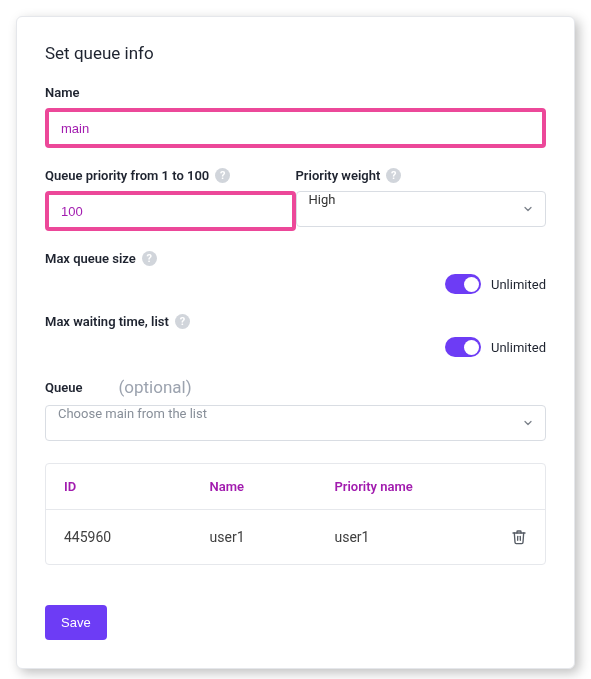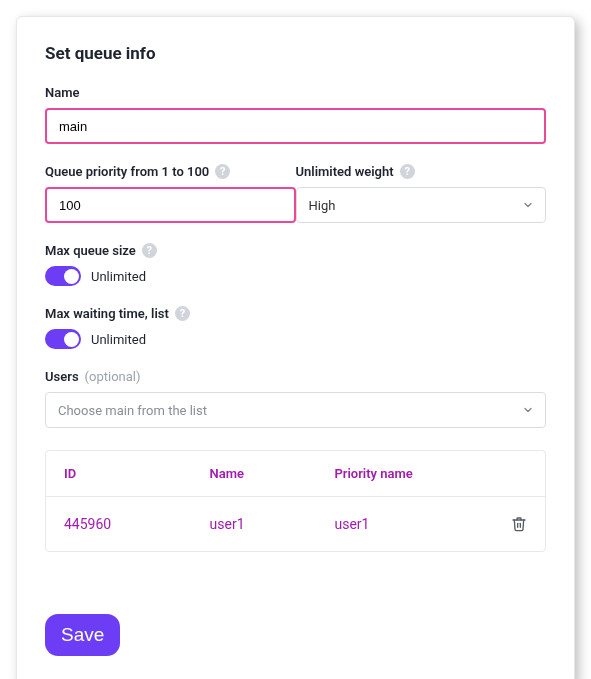--- a/index.html
+++ b/index.html
@@ -13,62 +13,63 @@
   }
   .card {
     border: 1px solid #e5e7eb;
     border-radius: 6px;
     padding: 26px 28px 28px 28px;
     box-shadow: 4px 4px 12px rgba(0,0,0,0.25);
     background: #fff;
   }
   .title {
     font-size: 17px;
-    font-weight: 700;
+    font-weight: 400;
     color: #1f2430;
     margin-bottom: 22px;
   }
   .field { margin-bottom: 20px; }
   .label-row {
     display: flex;
     align-items: center;
     gap: 6px;
     margin-bottom: 8px;
   }
   .label {
     font-size: 13px;
     font-weight: 600;
     color: #1f2430;
   }
   .label-hint {
-    font-size: 13px;
+    font-size: 17px;
     font-weight: 400;
     color: #9ca3af;
+    margin-left: 30px;
   }
   .help-icon {
     width: 15px;
     height: 15px;
     border-radius: 50%;
     background: #d1d5db;
     color: #fff;
     font-size: 11px;
     font-weight: 700;
     display: inline-flex;
     align-items: center;
     justify-content: center;
     line-height: 1;
   }
   .text-input {
     width: 100%;
     height: 36px;
-    border: 2px solid #ec4899;
+    border: 4px solid #ec4899;
     border-radius: 4px;
     padding: 16px 12px;
     font-size: 13px;
-    color: #000000;
+    color: #a21caf;
     outline: none;
     background: #fff;
   }
   .text-input::placeholder { color: #9ca3af; }
   .row-2 {
     display: flex;
   }
   .row-2 > .field { flex: 1; margin-bottom: 0; }
   .row-2-wrap { margin-bottom: 20px; }
   .select {
@@ -77,36 +78,36 @@
   .select-box {
     width: 100%;
     height: 36px;
     border: 1px solid #d9dde3;
     border-radius: 4px;
     padding: 0 34px 0 12px;
     font-size: 13px;
     color: #333;
     background: #fff;
     display: flex;
-    align-items: center;
     cursor: pointer;
   }
   .select-placeholder { color: #888f99; }
   .chevron {
     position: absolute;
     right: 12px;
     top: 50%;
     transform: translateY(-50%);
   }
   .chevron svg { display: block; }
   .toggle-row {
     display: flex;
     align-items: center;
     gap: 10px;
     margin-top: 2px;
+    justify-content: flex-end;
   }
   .toggle {
     width: 36px;
     height: 20px;
     background: #6d3cf5;
     border-radius: 999px;
     position: relative;
     cursor: pointer;
   }
   .toggle::after {
@@ -141,41 +142,40 @@
   .th {
     font-size: 13px;
     font-weight: 600;
     color: #a21caf;
   }
   .trow {
     height: 54px;
   }
   .td {
     font-size: 14px;
-    color: #a21caf;
+    color: #404040;
   }
   .trash {
     display: flex;
     justify-content: flex-end;
     cursor: pointer;
   }
   .trash svg { display: block; }
   .footer {
     margin-top: 40px;
   }
   .btn-primary {
     background: #6d3cf5;
     color: #fff;
     border: none;
-    border-radius: 13px;
+    border-radius: 4px;
     padding: 10px 16px;
-    font-size: 19px;
+    font-size: 13px;
     font-weight: 500;
     cursor: pointer;
-    margin-top: 22px;
   }
 </style>
 </head>
 <body>
 
 <div class="card">
   <h2 class="title">Set queue info</h2>
 
   <div class="field">
     <div class="label-row">
@@ -188,21 +188,21 @@
     <div class="field">
       <div class="label-row">
         <span class="label">Queue priority from 1 to 100</span>
         <span class="help-icon">?</span>
       </div>
       <input class="text-input" type="text" value="100" style="">
     </div>
 
     <div class="field">
       <div class="label-row">
-        <span class="label">Unlimited weight</span>
+        <span class="label">Priority weight</span>
         <span class="help-icon">?</span>
       </div>
       <div class="select">
         <div class="select-box">
           <span>High</span>
           <span class="chevron">
             <svg width="12" height="12" viewBox="0 0 24 24" fill="none" stroke="#7b818a" stroke-width="2.5" stroke-linecap="round" stroke-linejoin="round">
                 <polyline points="6 9 12 15 18 9"></polyline>
               </svg>
           </span>
@@ -228,21 +228,21 @@
       <span class="help-icon">?</span>
     </div>
     <div class="toggle-row">
       <div class="toggle"></div>
       <span class="toggle-label">Unlimited</span>
     </div>
   </div>
 
   <div class="field">
     <div class="label-row">
-      <span class="label">Users</span>
+      <span class="label">Queue</span>
       <span class="label-hint">(optional)</span>
     </div>
     <div class="select">
       <div class="select-box">
         <span class="select-placeholder">Choose main from the list</span>
         <span class="chevron">
           <svg width="12" height="12" viewBox="0 0 24 24" fill="none" stroke="#7b818a" stroke-width="2.5" stroke-linecap="round" stroke-linejoin="round">
               <polyline points="6 9 12 15 18 9"></polyline>
             </svg>
         </span>

